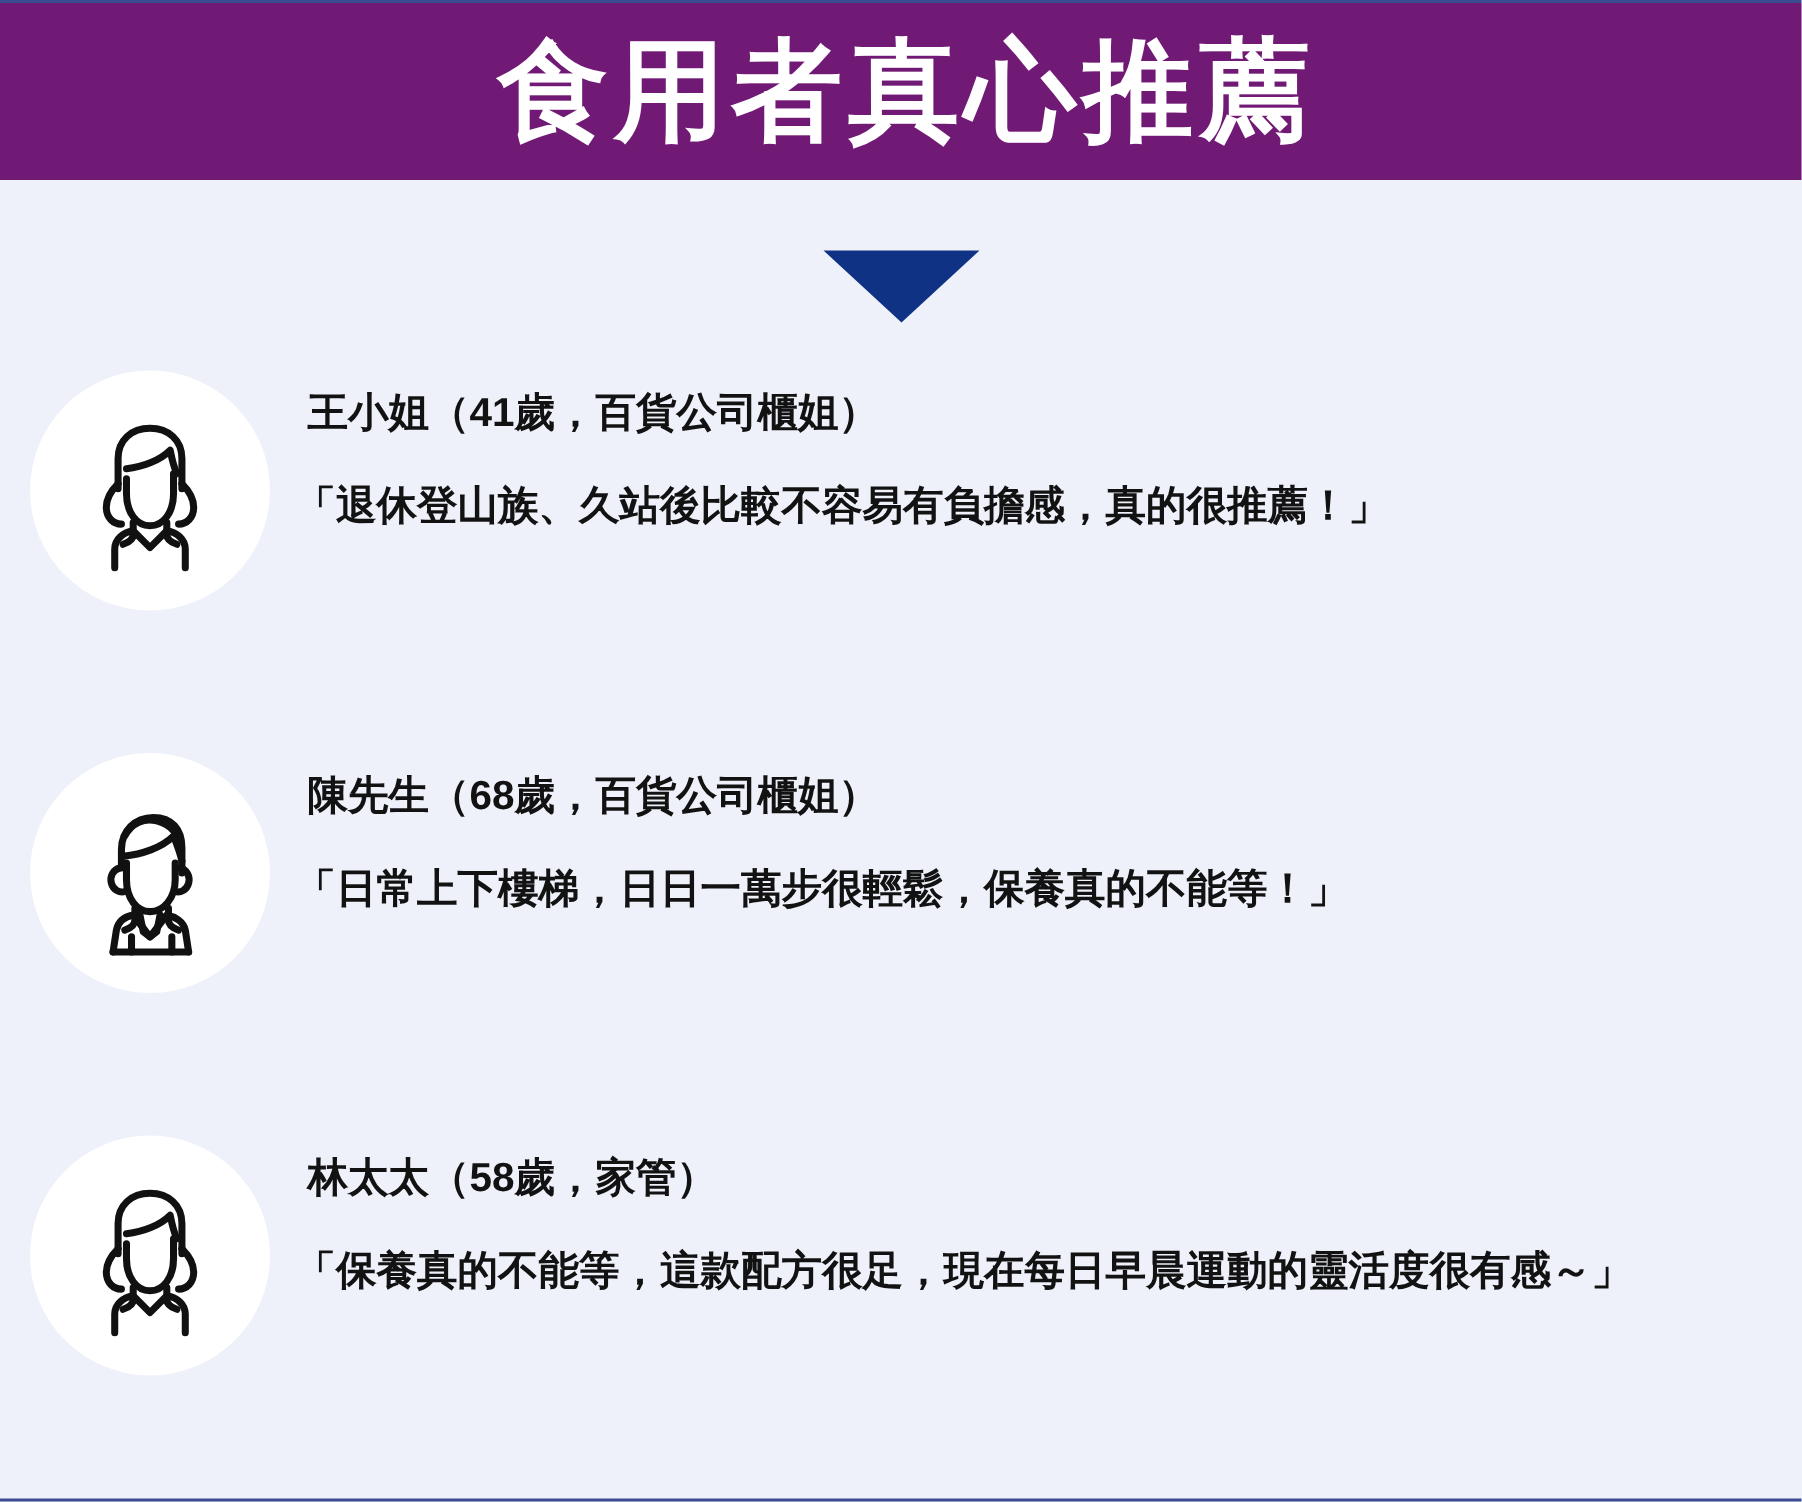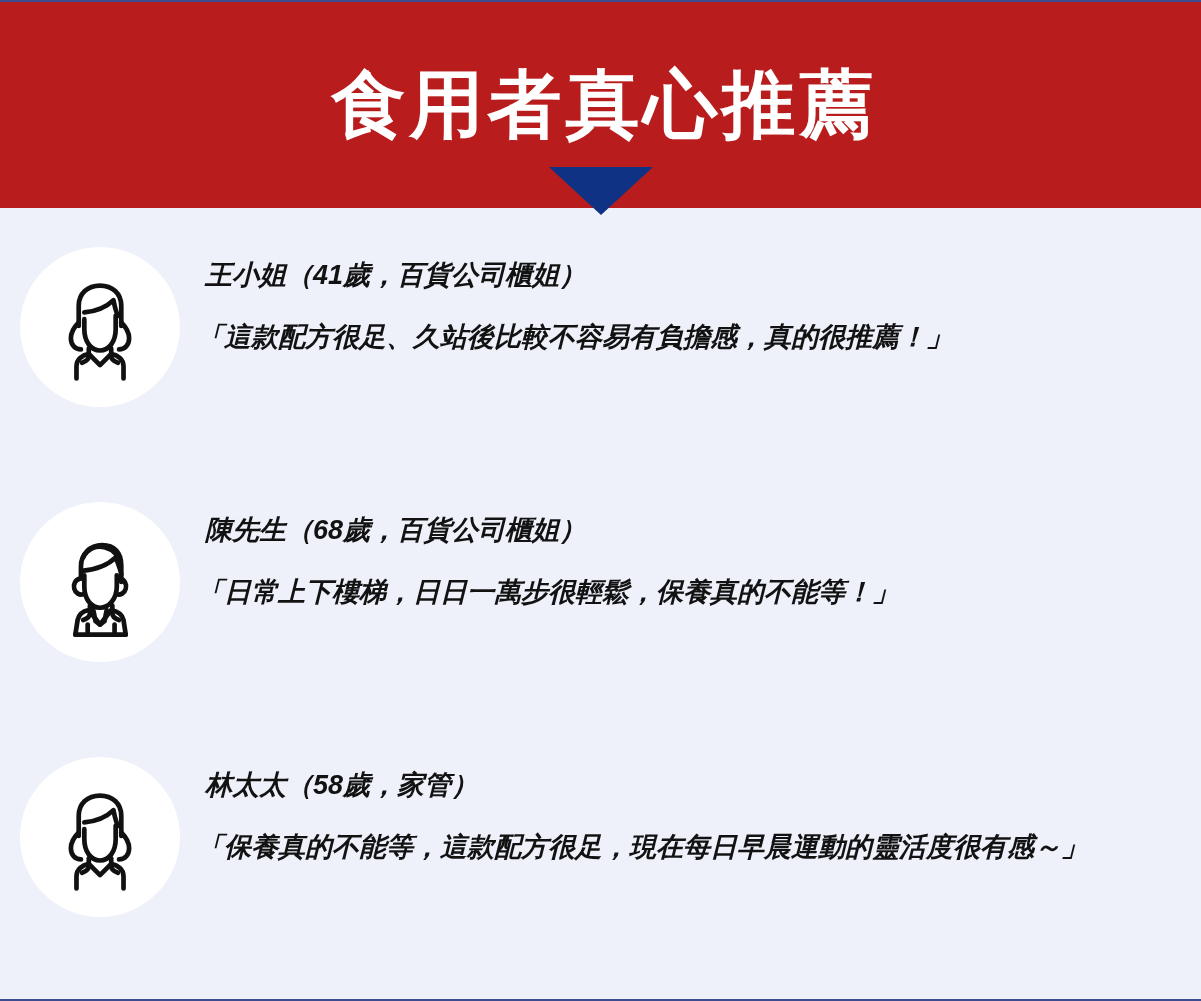--- a/index.html
+++ b/index.html
@@ -18,22 +18,22 @@
     border-top: 2px solid #3c4c91;
     border-bottom: 2px solid #3c4c91;
   }
 
   
   .banner {
     position: absolute;
     top: 0;
     left: 0;
     width: 1201px;
-    height: 206px;
-    background: #b91c1c;
+    height: 118px;
+    background: #701a75;
     display: flex;
     align-items: center;
     justify-content: center;
   }
   .banner-title {
     color: #ffffff;
     font-size: 74px;
     font-weight: 700;
     letter-spacing: 4px;
     line-height: 1;
@@ -84,21 +84,20 @@
     width: 112px;
     height: 112px;
     display: block;
   }
   .tbody {
     flex: 1 1 auto;
     padding-top: 32px;
     padding-left: 17px;
     padding-right: 16px;
     min-width: 0;
-    font-style: italic;
   }
   .tname {
     color: #121212;
     font-size: 27px;
     font-weight: 700;
     line-height: 1.25;
     margin: 0 0 0 8px;
     white-space: nowrap;
   }
   .tquote {
@@ -128,21 +127,21 @@
         <path d="M31 49 L31 31 C31 20 39 13 50 13 C61 13 69 20 69 31 L69 49"></path>
         <path d="M36 43 L36 52 C36 63 42 71 50 71 C58 71 64 63 64 52 L64 40"></path>
         <path d="M36 37 C46 36 56 32 62 26 C63 31 64 36 66 40"></path>
         <path d="M40 69 L40 76 C40 79 37 81 34 82"></path>
         <path d="M60 69 L60 76 C60 79 63 81 66 82"></path>
         <path d="M29 96 L29 85 C29 79 34 75 40 74 L50 84 L60 74 C66 75 71 79 71 85 L71 96"></path>
       </svg>
     </div>
     <div class="tbody">
       <p class="tname">王小姐（41歲，百貨公司櫃姐）</p>
-      <p class="tquote">「這款配方很足、久站後比較不容易有負擔感，真的很推薦！」</p>
+      <p class="tquote">「退休登山族、久站後比較不容易有負擔感，真的很推薦！」</p>
     </div>
   </div>
 
   <div class="testimonial">
     <div class="avatar">
       <svg viewBox="0 0 100 100" fill="none" stroke="#111111" stroke-width="4.2" stroke-linecap="round" stroke-linejoin="round">
         <path d="M32 47 C28 48 26 52 27 56 C28 60 32 62 35 61"></path>
         <path d="M68 47 C72 48 74 52 73 56 C72 60 68 62 65 61"></path>
         <path d="M33 47 L33 36 C33 25 41 17 52 17 C63 17 69 24 69 35 L69 50"></path>
         <path d="M35 28 C39 20 47 17 54 19 C62 21 67 27 68 35"></path>

